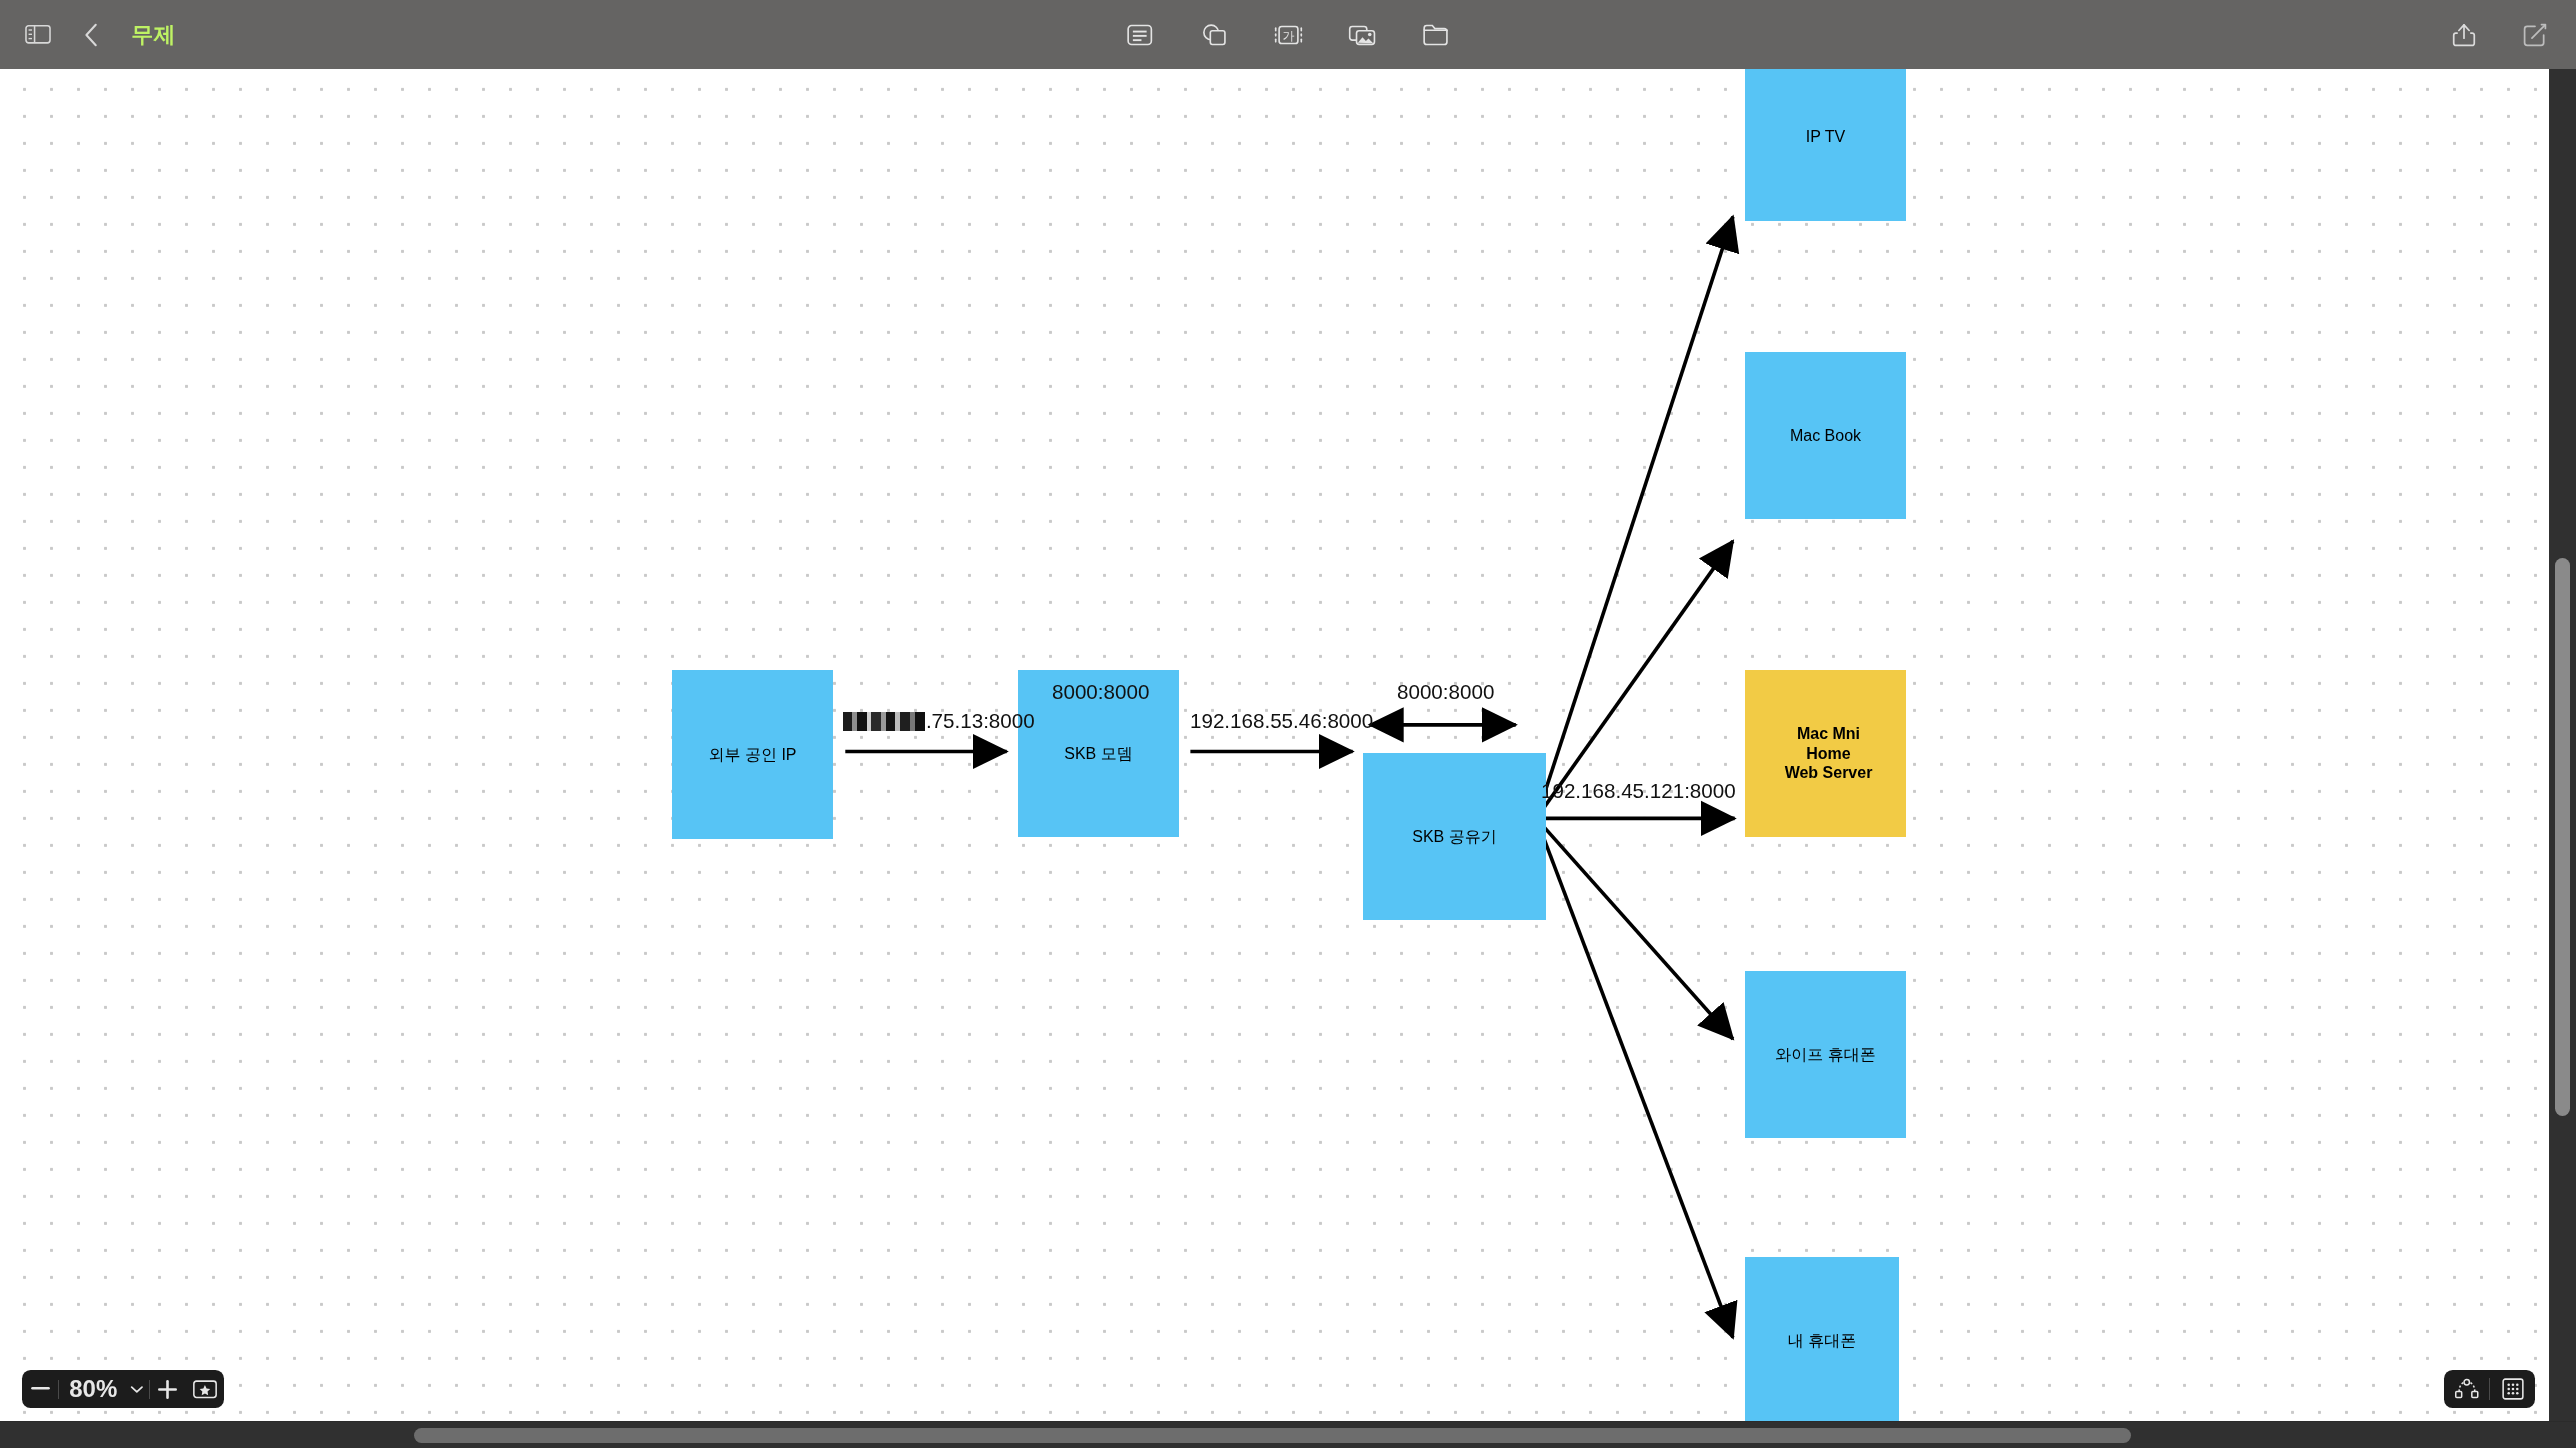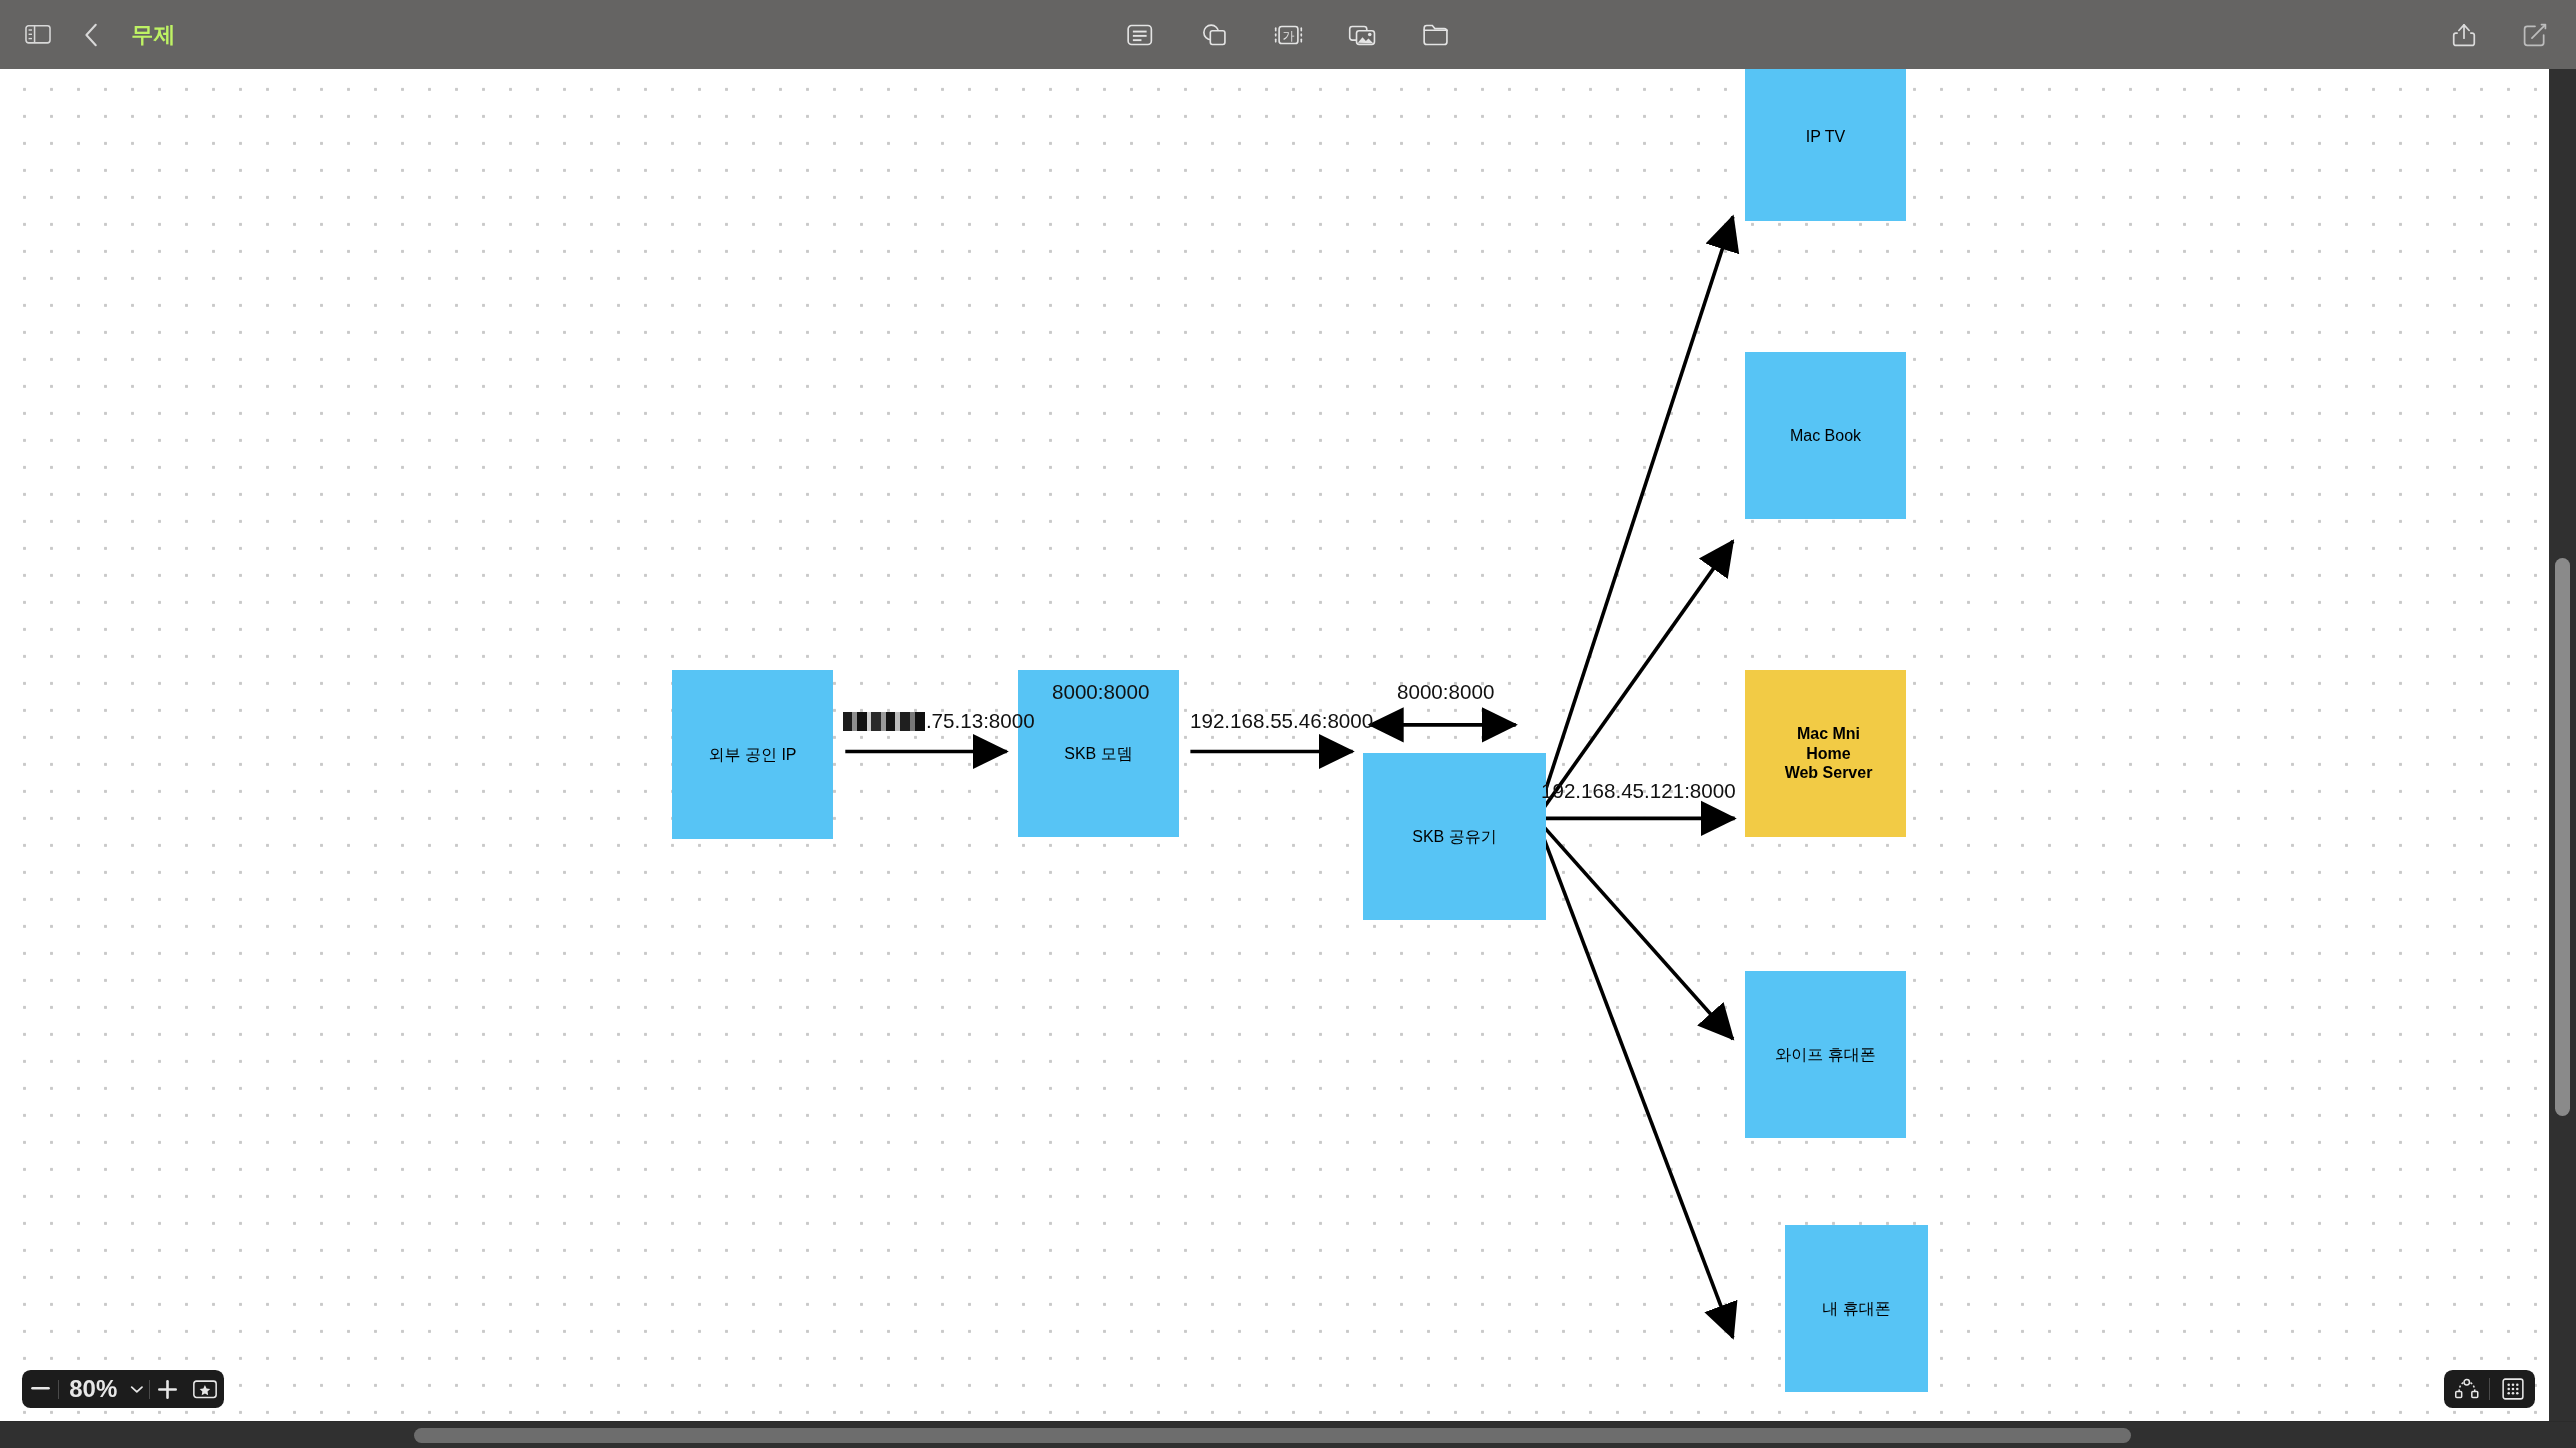--- a/index.html
+++ b/index.html
@@ -246,21 +246,21 @@
 
     <div class="node blue" style="left:672px;  top:601px;  width:161px; height:169px;"><span>외부 공인 IP</span></div>
     <div class="node blue" style="left:1018px; top:601px;  width:161px; height:167px;"><span>SKB 모뎀</span></div>
     <div class="node blue" style="left:1363px; top:636px;  width:183px; height:167px;margin-top:48px;"><span>SKB 공유기</span></div>
     <div class="node blue" style="left:1745px; top:-15.5px;  width:161px; height:167px;"><span>IP TV</span></div>
     <div class="node blue" style="left:1745px; top:283px;  width:161px; height:167px;"><span>Mac Book</span></div>
     <div class="node yellow" style="left:1745px; top:601px;  width:161px; height:167px;padding-left:6px;"><span>Mac Mni
 Home
 Web Server</span></div>
     <div class="node blue" style="left:1745px; top:902px; width:161px; height:167px;"><span>와이프 휴대폰</span></div>
-    <div class="node blue" style="left:1745px; top:1156px; width:143px; height:167px;margin-left:40px;"><span>내 휴대폰</span></div>
+    <div class="node blue" style="left:1745px; top:1188px; width:154px; height:167px;"><span>내 휴대폰</span></div>
 
     <div class="edge-label redacted" style="left:843px; top:640px;"><span class="mask"></span><span>.75.13:8000</span></div>
     <div class="edge-label" style="left:1052px; top:611px;"><span>8000:8000</span></div>
     <div class="edge-label" style="left:1190px; top:640px;"><span>192.168.55.46:8000</span></div>
     <div class="edge-label" style="left:1397px; top:611px;"><span>8000:8000</span></div>
     <div class="edge-label" style="left:1541px; top:710px;"><span>192.168.45.121:8000</span></div>
   </div>
 
   <div class="vscroll">
     <div class="thumb"></div>

